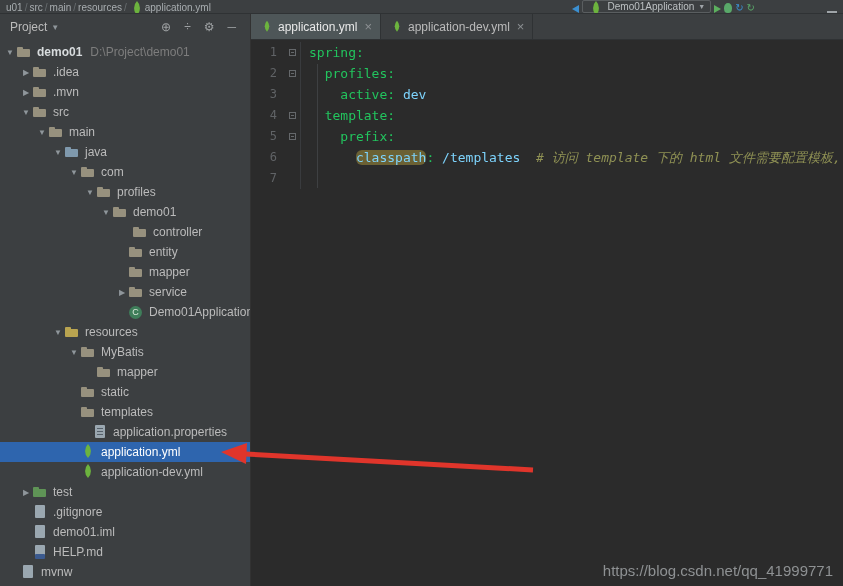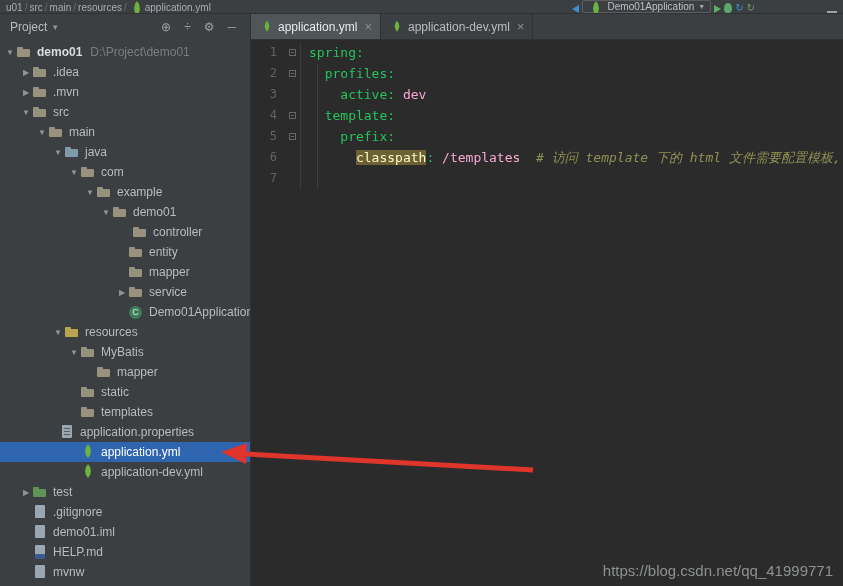--- a/index.html
+++ b/index.html
@@ -73,22 +73,22 @@
 
   .editor{flex:1;position:relative;padding-top:2px;background:#2b2b2b;
     font-family:"DejaVu Sans Mono","DejaVu Sans",monospace;font-size:13px}
   .code-row{display:flex;height:21px;line-height:21px}
   .ln{width:34px;text-align:right;padding-right:8px;color:#606366;font-size:12px;flex:none}
   .fold{width:16px;flex:none;border-right:1px solid #393b3e}
   .fold-box{width:7px;height:7px;border:1px solid #65686b;margin:7px auto 0;position:relative}
   .fold-box::after{content:"";position:absolute;left:1px;top:2px;width:3px;height:1px;background:#65686b}
   .code{padding-left:8px;white-space:pre}
   .seg-key{color:#22c55e}
-  .seg-keyhl{color:#fef9c3;background:#6b6134;border-radius:0}
-  .seg-val{color:#f9a8d4}
+  .seg-keyhl{color:#7dd3fc;background:#6b6134;border-radius:6px}
+  .seg-val{color:#7dd3fc}
   .seg-com{color:#8f9154;font-style:italic}
   .caret{display:inline-block;width:1.5px;height:15px;background:#d4d4d4;vertical-align:-3px}
   .indent-guide{position:absolute;left:66px;top:24px;height:124px;border-left:1px solid #3e4042}
 
   .watermark{position:absolute;right:10px;bottom:7px;color:#8e9193;font-size:15px;
     font-family:"Liberation Sans",sans-serif}
 
   .annotation{position:absolute;left:0;top:0;width:843px;height:586px;pointer-events:none;z-index:50}
 </style>
 </head>
@@ -170,21 +170,21 @@
             <span class="lbl">java</span>
           </div>
           <div class="tree-row" style="padding-left: 68px;">
             <span class="tw">▼</span>
             <span class="ic ic-folder"></span>
             <span class="lbl">com</span>
           </div>
           <div class="tree-row" style="padding-left: 84px;">
             <span class="tw">▼</span>
             <span class="ic ic-folder"></span>
-            <span class="lbl">example</span>
+            <span class="lbl">profiles</span>
           </div>
           <div class="tree-row" style="padding-left: 100px;">
             <span class="tw">▼</span>
             <span class="ic ic-folder"></span>
             <span class="lbl">demo01</span>
           </div>
           <div class="tree-row" style="padding-left: 120px;">
             <span class="tw"></span>
             <span class="ic ic-folder"></span>
             <span class="lbl">controller</span>
@@ -227,21 +227,21 @@
           <div class="tree-row" style="padding-left: 68px;">
             <span class="tw"></span>
             <span class="ic ic-folder"></span>
             <span class="lbl">static</span>
           </div>
           <div class="tree-row" style="padding-left: 68px;">
             <span class="tw"></span>
             <span class="ic ic-folder"></span>
             <span class="lbl">templates</span>
           </div>
-          <div class="tree-row" style="padding-left: 47px;">
+          <div class="tree-row" style="padding-left: 80px;">
             <span class="tw"></span>
             <span class="ic ic-props"></span>
             <span class="lbl">application.properties</span>
           </div>
           <div class="tree-row selected" style="padding-left: 68px;">
             <span class="tw"></span>
             <span class="ic ic-leaf"></span>
             <span class="lbl">application.yml</span>
           </div>
           <div class="tree-row" style="padding-left: 68px;">
@@ -262,21 +262,21 @@
           <div class="tree-row" style="padding-left: 20px;">
             <span class="tw"></span>
             <span class="ic ic-file"></span>
             <span class="lbl">demo01.iml</span>
           </div>
           <div class="tree-row" style="padding-left: 20px;">
             <span class="tw"></span>
             <span class="ic ic-md"></span>
             <span class="lbl">HELP.md</span>
           </div>
-          <div class="tree-row" style="padding-left: 20px;">
+          <div class="tree-row" style="padding-left: 8px;">
             <span class="tw"></span>
             <span class="ic ic-file"></span>
             <span class="lbl">mvnw</span>
           </div>
         </div>
     </aside>
 
     <section class="editor-pane">
       <div class="tabbar" id="tabbar">
           <div class="tab active">

